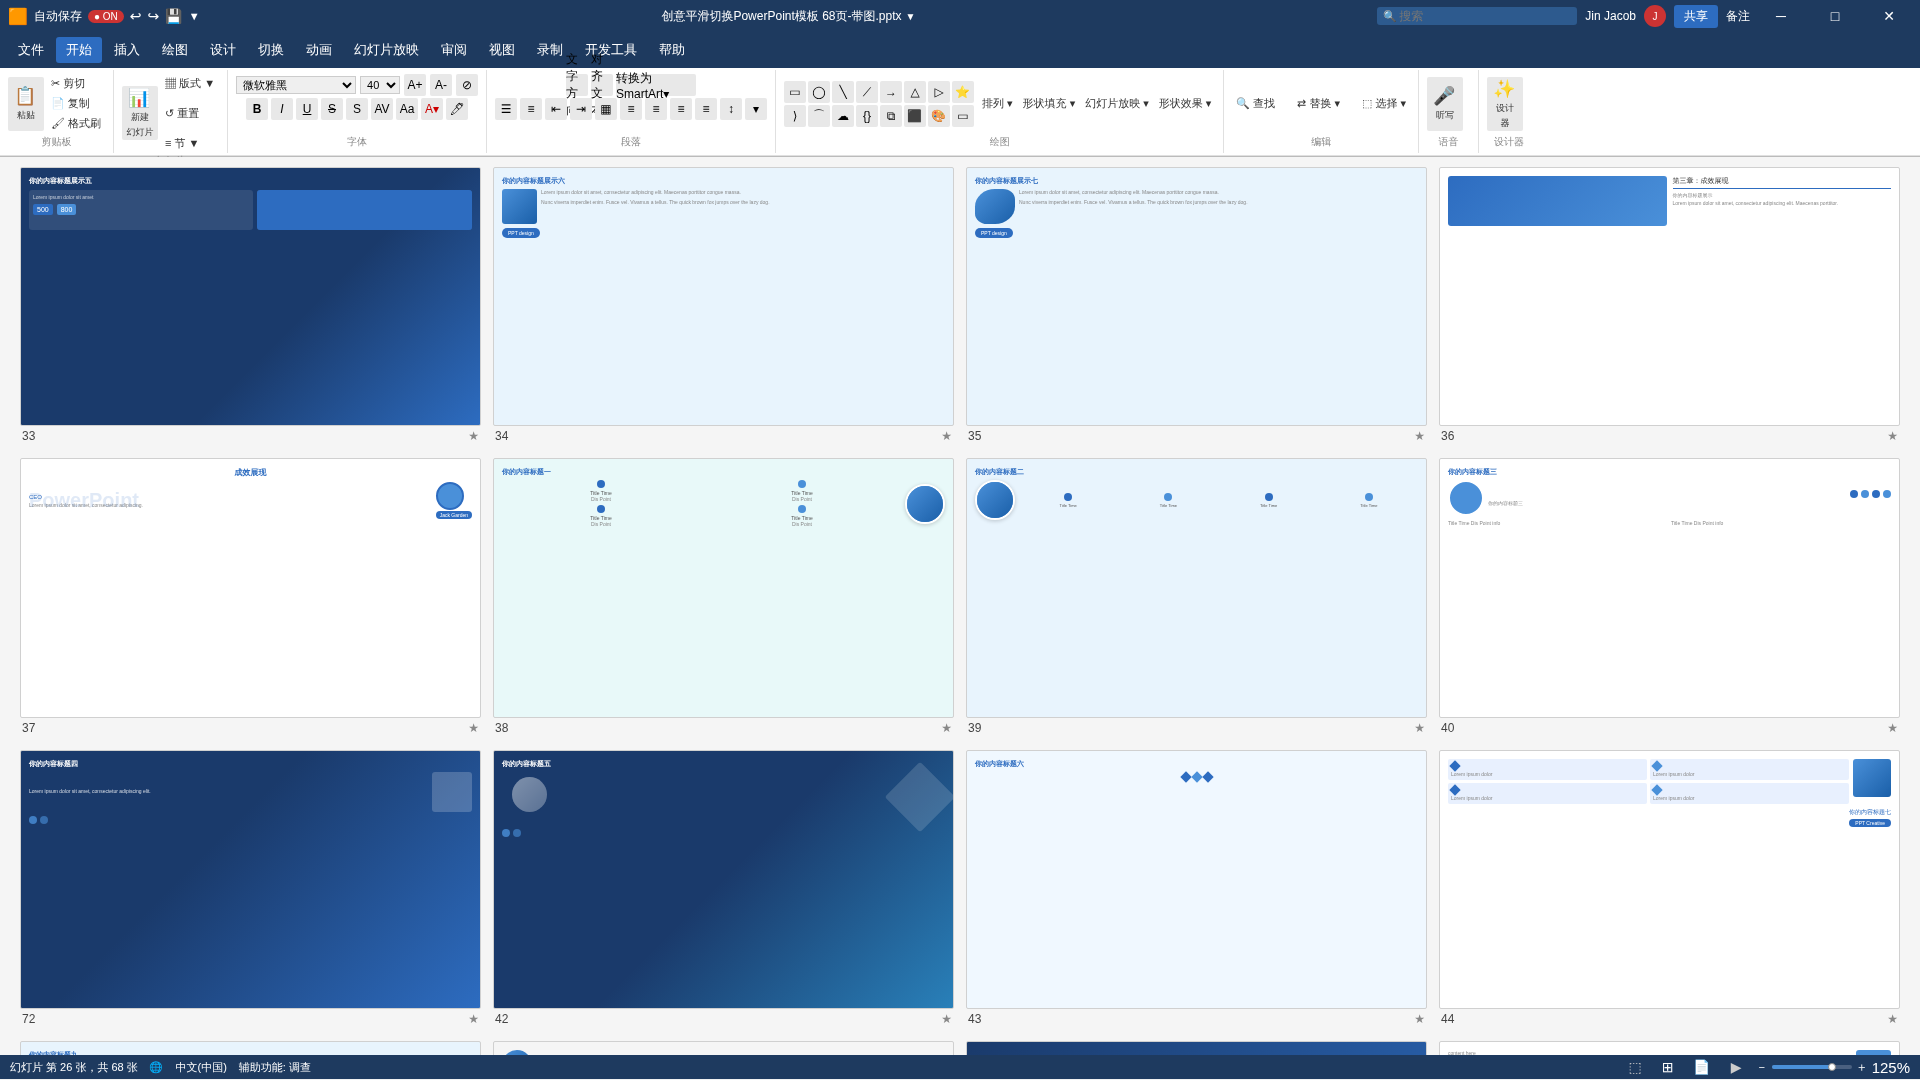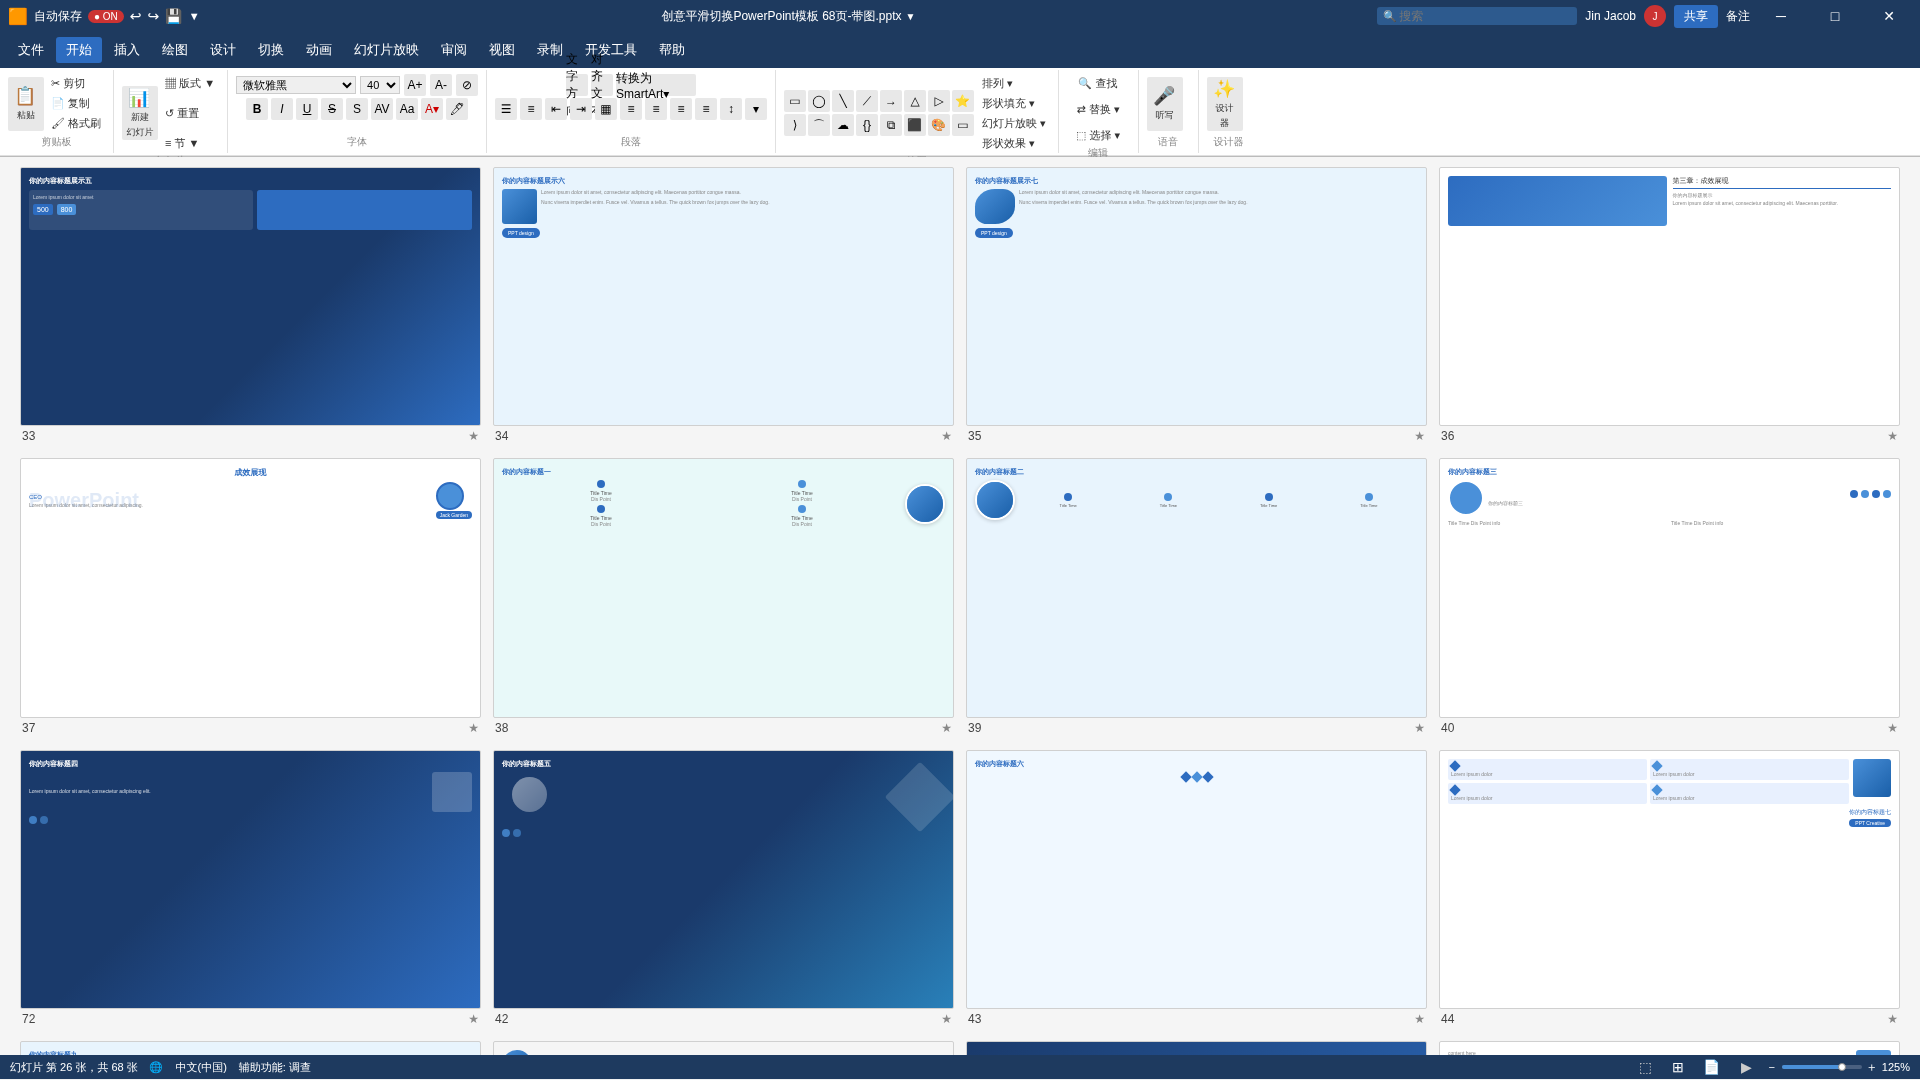--- a/index.html
+++ b/index.html
@@ -117,21 +117,21 @@
       padding: 0 10px;
       color: white;
       font-size: 11px;
     }
     .statusbar-left { display: flex; align-items: center; gap: 12px; }
     .statusbar-right { display: flex; align-items: center; gap: 8px; }
     .view-btn { padding: 2px 6px; cursor: pointer; color: #ccc; font-size: 14px; }
     .view-btn.active { color: white; }
     .zoom-control { display: flex; align-items: center; gap: 4px; }
     .zoom-slider { width: 80px; height: 4px; background: #4a6080; border-radius: 2px; }
-    .zoom-val { font-size: 11px; }
+    .zoom-val { font-size: 15px; }
 
     
     .ribbon-container {
       background: white;
       border-bottom: 1px solid #bbb;
     }
     .ribbon-row {
       display: flex;
       align-items: stretch;
       padding: 2px 0;
@@ -332,32 +332,32 @@
           <span class="icon-box">⭐</span>
           <span class="icon-box">⟩</span>
           <span class="icon-box">⌒</span>
           <span class="icon-box">☁</span>
           <span class="icon-box">{}</span>
           <span class="icon-box" style="width:22px;">⧉</span>
           <span class="icon-box">⬛</span>
           <span class="icon-box">🎨</span>
           <span class="icon-box">▭</span>
         </div>
-        <div style="display:flex;flex-direction:column;gap:2px;">
+        <div style="display:flex;flex-direction:row;gap:2px;">
           <div class="ribbon-btn-small">排列 ▾</div>
           <div class="ribbon-btn-small">形状填充 ▾</div>
           <div class="ribbon-btn-small">幻灯片放映 ▾</div>
           <div class="ribbon-btn-small">形状效果 ▾</div>
         </div>
       </div>
       <div class="rg-label">绘图</div>
     </div>
 
     <div class="rg" style="min-width:80px;">
-      <div class="rg-top" style="flex-direction:column;gap:8px;">
+      <div class="rg-top" style="gap:14px;">
         <div class="ribbon-btn-small">🔍 查找</div>
         <div class="ribbon-btn-small">⇄ 替换 ▾</div>
         <div class="ribbon-btn-small">⬚ 选择 ▾</div>
       </div>
       <div class="rg-label">编辑</div>
     </div>
 
     <div class="rg" style="min-width:60px;">
       <div class="rg-top">
         <div class="big-icon-box">

